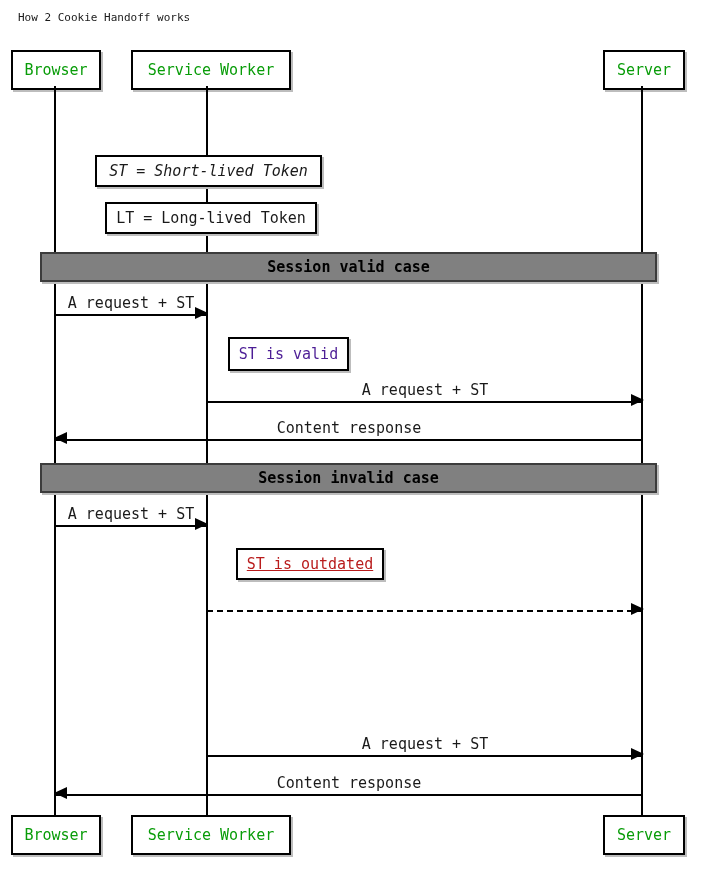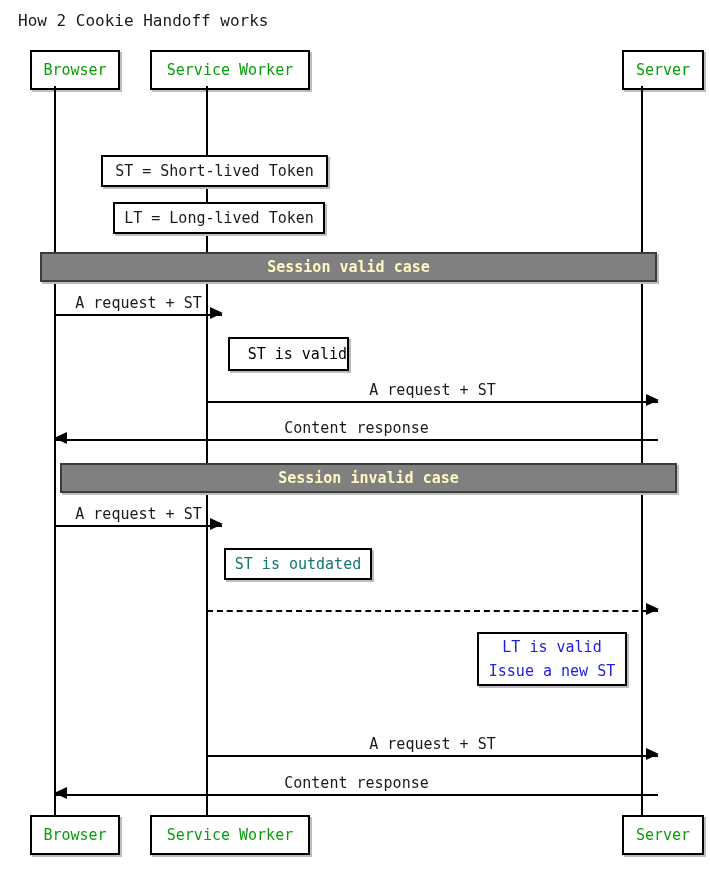--- a/index.html
+++ b/index.html
@@ -1,60 +1,60 @@
 <!DOCTYPE html>
 <html><head>
 <meta charset="utf-8">
 <style>
   html,body{margin:0;padding:0;background:#ffffff;}
   .stage{
     position:relative;width:710px;height:872px;background:#ffffff;overflow:hidden;
     font-family:"DejaVu Sans Mono","Liberation Mono",monospace;font-size:15px;color:#1a1a1a;
   }
-  .title{position:absolute;left:18px;top:11px;font-size:16px;color:#1a1a1a;white-space:nowrap;}
+  .title{position:absolute;left:18px;top:11px;font-size:11px;color:#1a1a1a;white-space:nowrap;}
 
   .actor{
     position:absolute;border:2px solid #000;background:#fff;box-shadow:2px 2px 0 #bdbdbd;
-    display:flex;align-items:center;justify-content:center;color:#089c08;white-space:nowrap;margin-left:19px;
+    display:flex;align-items:center;justify-content:center;color:#089c08;white-space:nowrap;
   }
   .a-browser{left:11px;width:86px;height:36px;}
   .a-sw{left:131px;width:156px;height:36px;}
   .a-server{left:603px;width:78px;height:36px;text-align:right;}
   .row-top{top:50px;}
   .row-bottom{top:815px;}
 
   .lifeline{position:absolute;top:86px;height:729px;width:2px;background:#000;}
   .ll-browser{left:54px;}
   .ll-sw{left:206px;}
   .ll-server{left:641px;}
 
   .legend-note{
     position:absolute;border:2px solid #000;background:#fff;box-shadow:2px 2px 0 #bdbdbd;
     display:flex;align-items:center;justify-content:center;color:#1a1a1a;white-space:nowrap;
   }
-  .ln-st{left:101px;top:155px;width:223px;height:28px;}
-  .ln-lt{left:113px;top:202px;width:208px;height:28px;}
+  .ln-st{left:95px;top:155px;width:223px;height:28px;font-style:italic;}
+  .ln-lt{left:105px;top:202px;width:208px;height:28px;}
 
   .divider{
     position:absolute;left:40px;width:613px;height:26px;background:#808080;border:2px solid #3c3c3c;
     box-shadow:2px 2px 0 #bdbdbd;display:flex;align-items:center;justify-content:center;
-    color:#fef9c3;font-weight:bold;white-space:nowrap;
+    color:#000000;font-weight:bold;white-space:nowrap;
   }
   .d-valid{top:252px;}
-  .d-invalid{top:463px;margin-left:20px;}
+  .d-invalid{top:463px;}
 
   .note{
     position:absolute;border:2px solid #000;background:#fff;box-shadow:2px 2px 0 #bdbdbd;
     display:flex;flex-direction:column;align-items:center;justify-content:center;white-space:nowrap;
   }
-  .n-st-valid{left:228px;top:337px;width:117px;height:30px;color:#000000;align-items:flex-end;}
-  .n-st-outdated{left:224px;top:548px;width:144px;height:28px;color:#0f766e;}
+  .n-st-valid{left:228px;top:337px;width:117px;height:30px;color:#4c1d95;}
+  .n-st-outdated{left:236px;top:548px;width:144px;height:28px;color:#b91c1c;text-decoration:underline;}
   .n-lt-valid{left:477px;top:632px;width:146px;height:50px;color:#2020dd;line-height:24px;}
 
-  .msg{position:absolute;height:23px;padding-left:15px;}
+  .msg{position:absolute;height:23px;}
   .msg .label{position:absolute;left:0;right:0;bottom:4px;text-align:center;color:#1a1a1a;white-space:nowrap;}
   .msg .line{position:absolute;left:0;right:0;bottom:0;height:0;border-bottom:2px solid #000;}
   .msg .line.dashed{border-bottom-style:dashed;}
   .arrowhead{position:absolute;width:0;height:0;bottom:-5px;}
   .arrowhead.right{right:-1px;border-top:6px solid transparent;border-bottom:6px solid transparent;border-left:13px solid #000;}
   .arrowhead.left{left:-1px;border-top:6px solid transparent;border-bottom:6px solid transparent;border-right:13px solid #000;}
 
   .m1{left:55px;width:152px;top:293px;}
   .m2{left:207px;width:436px;top:380px;}
   .m3{left:55px;width:588px;top:418px;}
@@ -135,24 +135,20 @@
   <div class="note n-st-outdated">
     <span>ST is outdated</span>
   </div>
 
   <div class="msg m5">
     <div class="line dashed">
       <div class="arrowhead right"></div>
     </div>
   </div>
 
-  <div class="note n-lt-valid">
-    <span>LT is valid</span>
-    <span>Issue a new ST</span>
-  </div>
 
 
   <div class="msg m7">
     <div class="label">A request + ST</div>
     <div class="line">
       <div class="arrowhead right"></div>
     </div>
   </div>
 
   <div class="msg m8">

